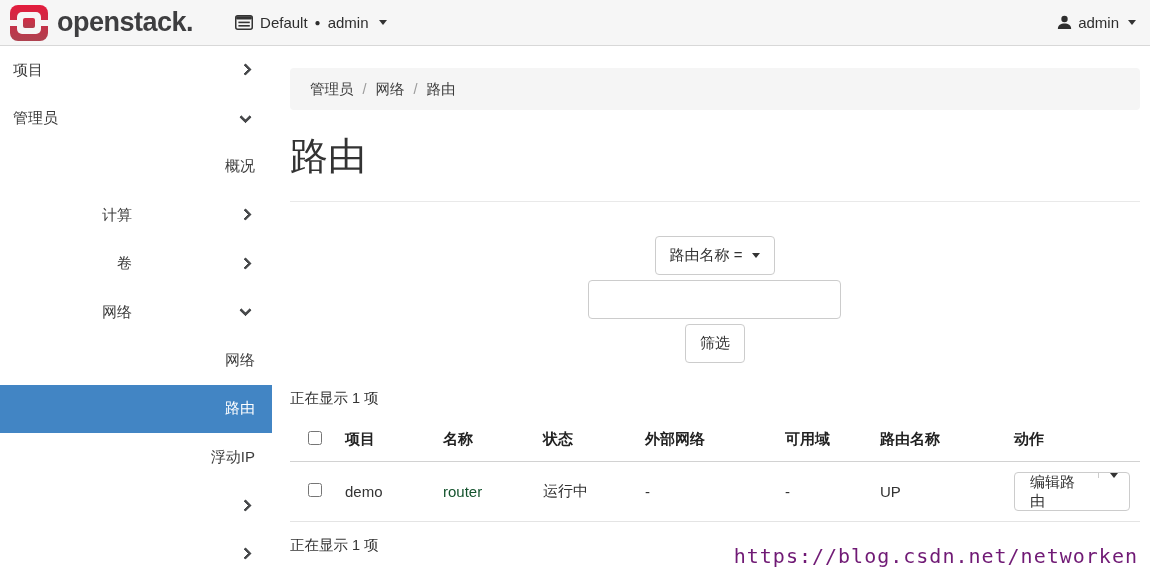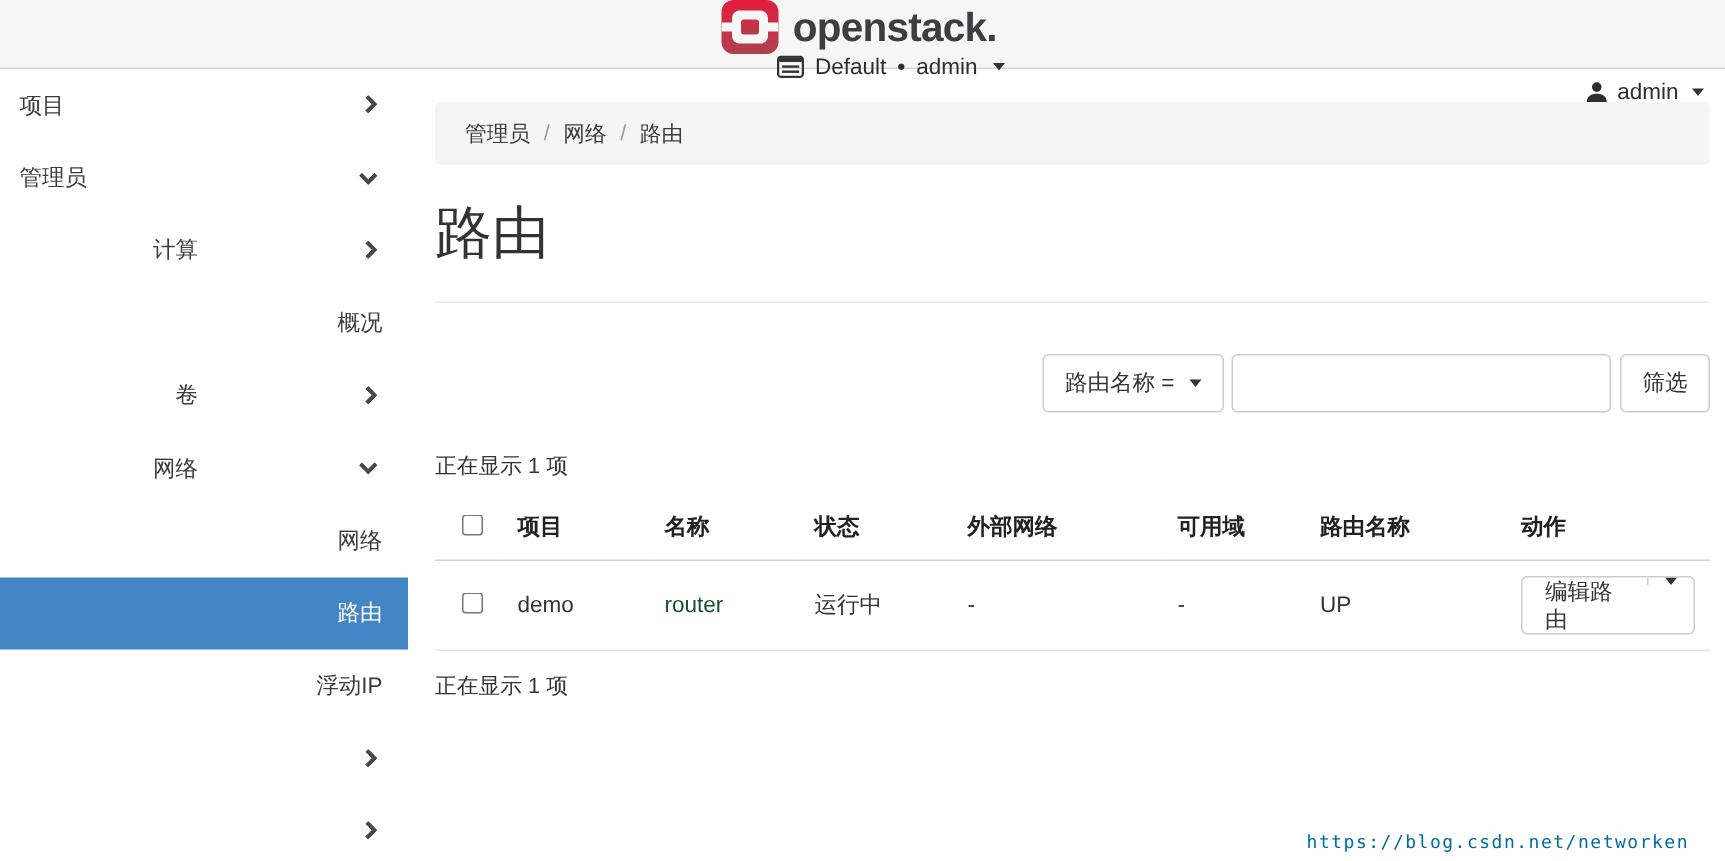--- a/index.html
+++ b/index.html
@@ -10,21 +10,21 @@
     background: #fff;
     position: relative;
     overflow: hidden;
     font-size: 15px;
   }
 
   
   .topbar {
     position: absolute; top:0; left:0; right:0; height:46px;
     background:#f6f6f6; border-bottom:1px solid #d8d8d8;
-    display:flex; align-items:center; padding:0 14px 0 10px;flex-direction:column;
+    display:flex; align-items:center; padding:0 14px 0 10px;
   }
   .brand { display:flex; align-items:center; gap:9px; }
   .logo { position:relative; width:38px; height:36px; border-radius:8px;
     background:linear-gradient(#e41c3d, #ae4250); overflow:hidden; }
   .logo .ring { position:absolute; left:7px; top:7px; right:7px; bottom:7px;
     background:#f6f6f6; border-radius:5px; }
   .logo .core { position:absolute; left:13px; top:13px; right:13px; bottom:13px;
     background:linear-gradient(#d52b45, #b03e4c); border-radius:2px; }
   .logo .slit-l, .logo .slit-r { position:absolute; top:15px; height:6px; width:8px; background:#f6f6f6; }
   .logo .slit-l { left:0; } .logo .slit-r { right:0; }
@@ -51,21 +51,21 @@
   .chev.down  { transform:translateY(-70%) rotate(45deg); }
 
   
   .main { position:absolute; left:290px; top:46px; width:850px; }
   .breadcrumb { margin-top:22px; height:42px; background:#f5f5f5; border-radius:4px;
     display:flex; align-items:center; padding-left:20px; font-size:14.5px; color:#3c3c3c; gap:9px; }
   .breadcrumb .sep { color:#9b9b9b; }
   .page-title { margin-top:24px; font-size:38px; font-weight:400; color:#333; line-height:44px; }
   .divider { margin-top:23px; border-top:1px solid #e9e9e9; }
 
-  .filter-row { margin-top:34px; display:flex; justify-content:flex-end; align-items:center; gap:5px; }
+  .filter-row { margin-top:34px; display:flex; justify-content:flex-end; align-items:center; gap:5px;flex-direction:column; }
   .btn { height:39px; display:inline-flex; align-items:center; justify-content:center;
     background:#fff; border:1px solid #ccc; border-radius:4px; font-size:15px; color:#333;
     padding:0 14px; cursor:pointer; font-family:inherit; }
   .dropdown-btn { gap:7px; }
   .filter-input { height:39px; width:253px; border:1px solid #ccc; border-radius:4px;
     padding:0 10px; font-size:15px; font-family:inherit; margin-right:1px; }
   .btn-danger { background:#e4908c; border-color:#e4908c; color:#fff; gap:7px; padding:0 13px; }
 
   .row-count { margin-top:26px; font-size:14.5px; color:#333; }
 
@@ -78,22 +78,22 @@
 
   .btn-group { display:inline-flex; align-items:flex-start; background:#fff;
     border:1px solid #ccc; border-radius:4px; overflow:hidden; height:39px; }
   .btn-group .main-btn { display:flex; align-items:center; padding:0 15px; font-size:15px; cursor:pointer; }
   .btn-group .caret-btn { display:flex; align-items:center; padding:0 11px;
     border-left:1px solid #ccc; cursor:pointer; }
   .btn-group .caret { margin-left:0; }
 
   .footer-count { margin-top:14px; font-size:14.5px; color:#333; }
 
-  .watermark { position:absolute; right:24px; bottom:6px;
-    font-family:"DejaVu Sans Mono", monospace; font-size:12px; color:#0369a1; letter-spacing:1px; }
+  .watermark { position:absolute; right:12px; bottom:6px;
+    font-family:"DejaVu Sans Mono", monospace; font-size:20px; color:#701a75; letter-spacing:1px; }
 
   .icon-svg { display:block; }
 </style>
 </head>
 <body>
 
 <div class="topbar">
   <div class="brand">
     <div class="logo">
       <div class="ring"></div>
@@ -127,26 +127,26 @@
 
 <div class="sidebar">
   <div class="nav-item lvl1">
     <span class="lbl">项目</span>
     <span class="chev right"></span>
   </div>
   <div class="nav-item lvl1">
     <span class="lbl">管理员</span>
     <span class="chev down"></span>
   </div>
-  <div class="nav-item lvl2">
-    <span class="lbl">计算</span>
-    <span class="chev right"></span>
-  </div>
   <div class="nav-item lvl3">
     <span class="lbl">概况</span>
+  </div>
+  <div class="nav-item lvl2">
+    <span class="lbl">计算</span>
+    <span class="chev right"></span>
   </div>
   <div class="nav-item lvl2">
     <span class="lbl">卷</span>
     <span class="chev right"></span>
   </div>
   <div class="nav-item lvl2">
     <span class="lbl">网络</span>
     <span class="chev down"></span>
   </div>
   <div class="nav-item lvl3">

